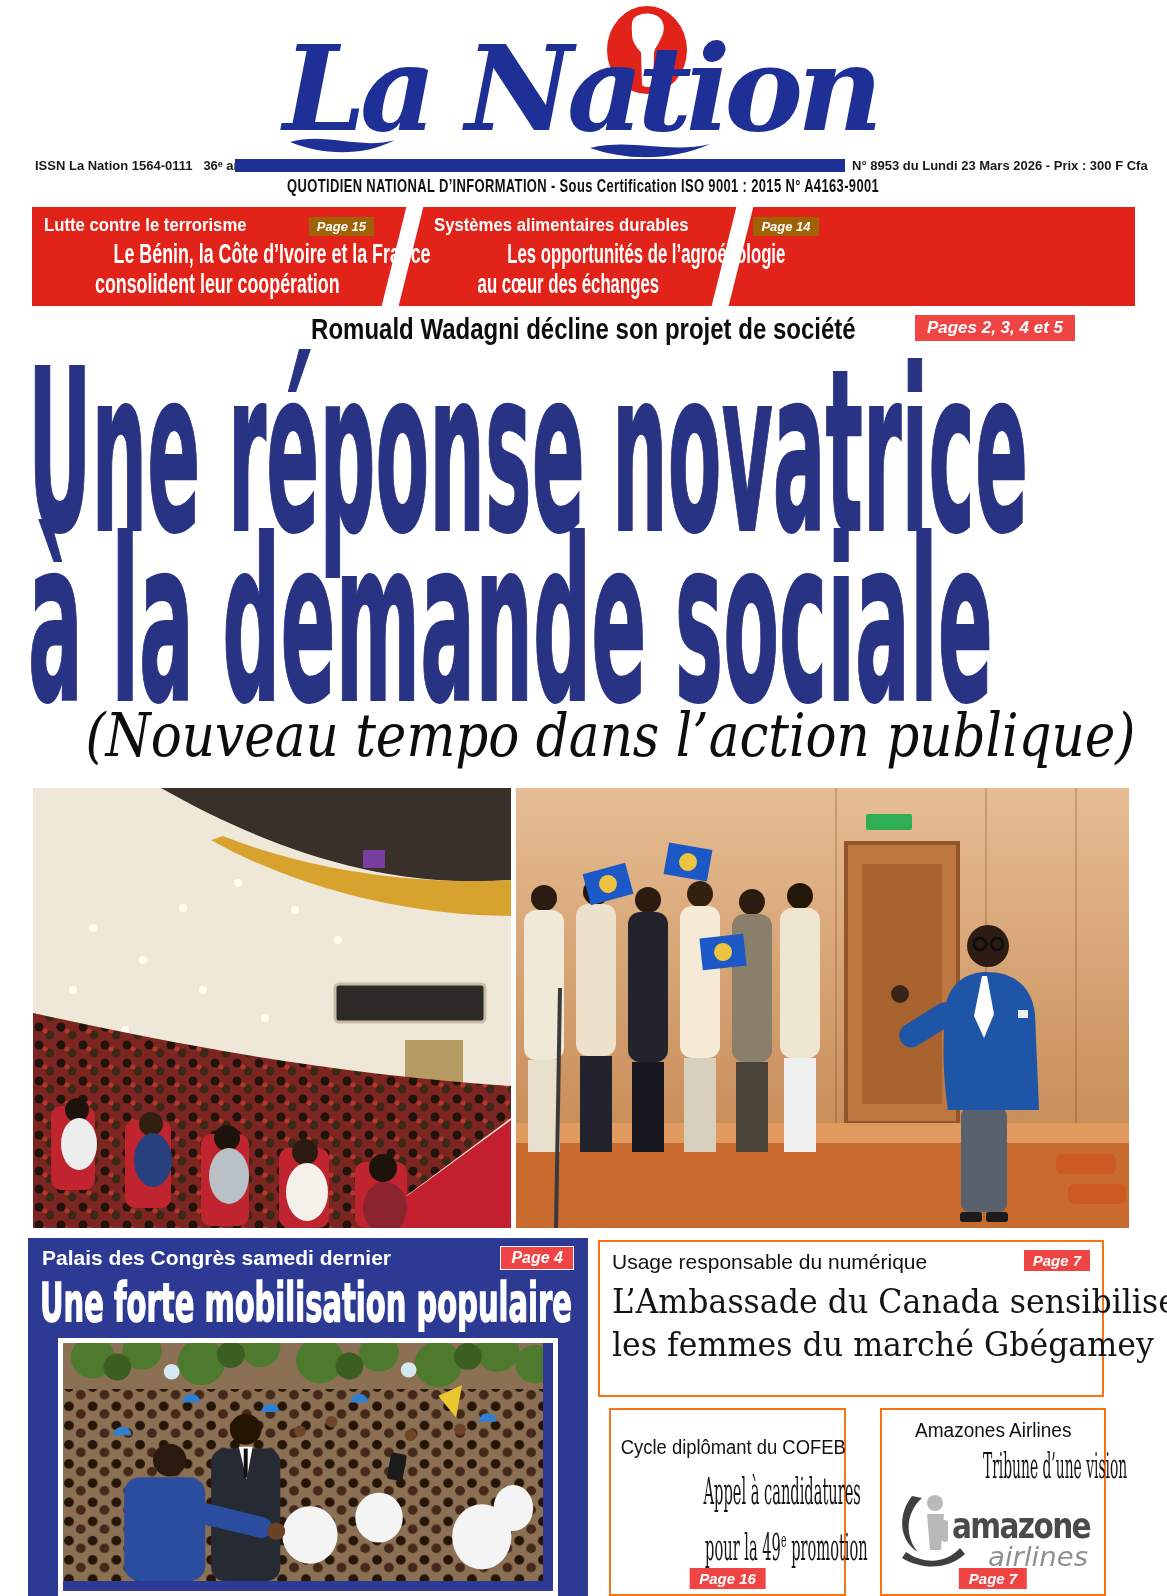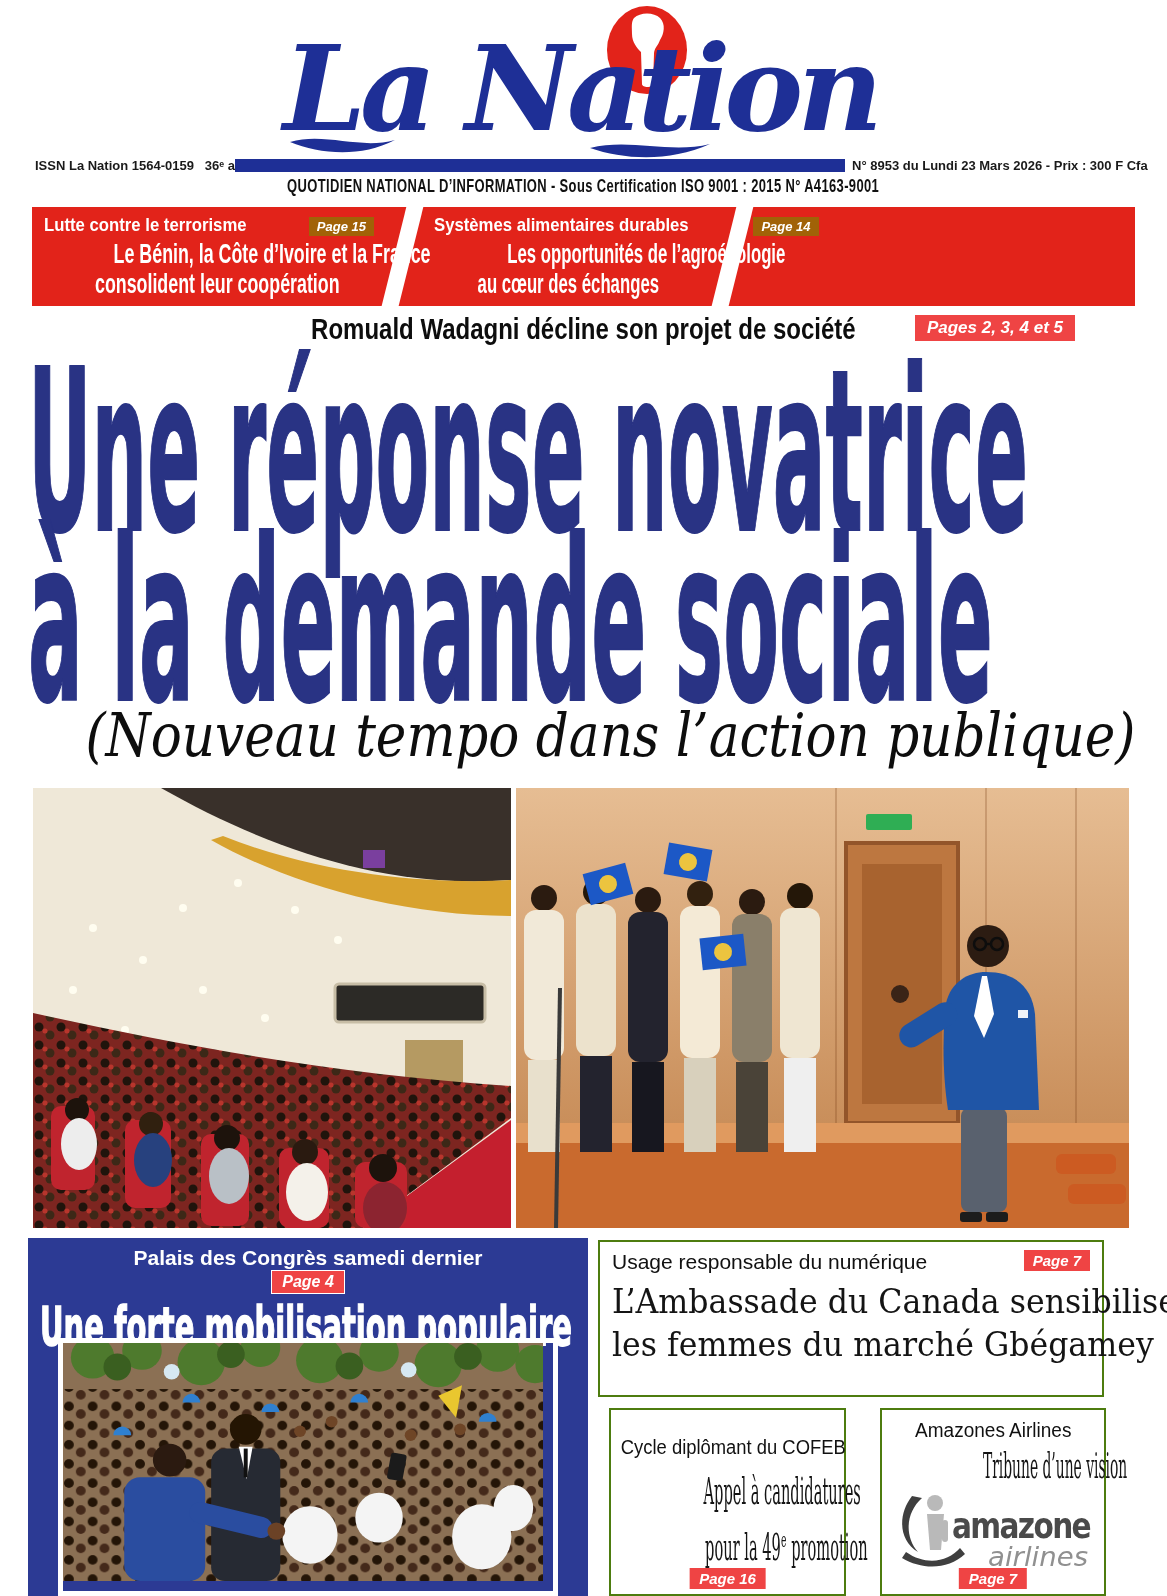--- a/index.html
+++ b/index.html
@@ -44,31 +44,31 @@
   .subheadline-row{position:absolute;left:0;top:700px;width:923px;text-align:center;}
   .subheadline{display:inline-block;font-family:"DejaVu Serif","Liberation Serif",serif;font-style:italic;
                font-size:60px;color:#0d0d0d;white-space:nowrap;transform:scaleX(.86);transform-origin:center;}
 
   
   .photo-left{position:absolute;left:33px;top:788px;width:478px;height:440px;}
   .photo-right{position:absolute;left:516px;top:788px;width:613px;height:440px;}
 
   
   .blue-box{position:absolute;left:28px;top:1238px;width:560px;height:358px;background:#2c3a94;}
-  .blue-kicker-row{display:flex;justify-content:space-between;align-items:center;padding:8px 14px 0 14px;flex-direction:column;}
+  .blue-kicker-row{display:flex;justify-content:space-between;align-items:center;padding:8px 14px 0 14px;}
   .blue-kicker{color:#fff;font-size:21px;font-weight:bold;white-space:nowrap;}
   .blue-page-badge{font-size:16px;padding:2px 10px;border:1px solid #fff;}
   .blue-headline-svg{display:block;margin:4px auto 0 auto;width:544px;height:58px;}
   .blue-headline-svg text{font-family:"DejaVu Sans","Liberation Sans",sans-serif;font-weight:bold;
                           fill:#fff;stroke:#fff;stroke-width:1.5px;}
   .crowd-photo-frame{position:absolute;left:30px;top:100px;width:490px;height:248px;border:5px solid #fff;}
   .crowd-photo-frame svg{display:block;}
 
   
-  .white-box{position:absolute;background:#fff;border:2px solid #4d7c0f;box-sizing:border-box;}
+  .white-box{position:absolute;background:#fff;border:2px solid #f97316;box-sizing:border-box;}
   .canada-box{left:598px;top:1240px;width:506px;height:157px;padding:8px 12px;}
   .canada-kicker-row{display:flex;justify-content:space-between;align-items:flex-start;}
   .canada-kicker{font-size:21px;color:#111;white-space:nowrap;}
   .small-page-badge{font-size:15px;padding:2px 9px;white-space:nowrap;}
   .serif-headline{font-family:"DejaVu Serif","Liberation Serif",serif;color:#141414;}
   .canada-headline{margin-top:6px;font-size:34px;line-height:43px;white-space:nowrap;
                    transform:scaleX(.93);transform-origin:left;}
   .cofeb-box{left:609px;top:1408px;width:237px;height:188px;text-align:center;padding-top:26px;}
   .cofeb-kicker{font-size:20px;color:#111;white-space:nowrap;display:inline-block;transform:scaleX(.92);}
   .cond-line{display:block;white-space:nowrap;}
@@ -90,21 +90,21 @@
   <svg class="masthead-svg" viewBox="0 0 707 158">
     <ellipse cx="417" cy="50" rx="40" ry="44" fill="#e2231a"></ellipse>
     <path fill="#fff" d="M404,18 C410,12 424,12 430,18 C436,24 434,34 430,40 C428,46 424,48 424,54 L423,84 C423,88 412,88 412,84 L411,52 C407,48 402,42 402,34 C402,27 401,22 404,18 Z"></path>
     <text x="353" y="130" text-anchor="middle" textLength="600" lengthAdjust="spacing" style="font-family:'DejaVu Serif','Liberation Serif',serif;font-style:italic;font-weight:bold;
                  font-size:118px;fill:#1e2f96;">La Nation</text>
     <path fill="#1e2f96" d="M60,142 C95,132 130,150 165,140 C130,158 90,154 60,142 Z"></path>
     <path fill="#1e2f96" d="M360,148 C400,138 440,154 480,144 C440,162 395,160 360,148 Z"></path>
   </svg>
 
   <div class="issn-row">
-    <span class="issn-left"><span>ISSN La Nation 1564-0159</span>&nbsp;&nbsp;&nbsp;<span>36ᵉ année</span></span>
+    <span class="issn-left"><span>ISSN La Nation 1564-0111</span>&nbsp;&nbsp;&nbsp;<span>36ᵉ année</span></span>
     <div class="blue-bar"></div>
     <span class="issn-right">N° 8953 du Lundi 23 Mars  2026 - Prix : 300 F Cfa</span>
   </div>
   <div class="tagline-row">
     <span class="tagline">QUOTIDIEN  NATIONAL  D’INFORMATION - Sous Certification ISO 9001 : 2015 N° A4163-9001</span>
   </div>
 
   <div class="red-band">
 
     <div class="band-sec sec1">

